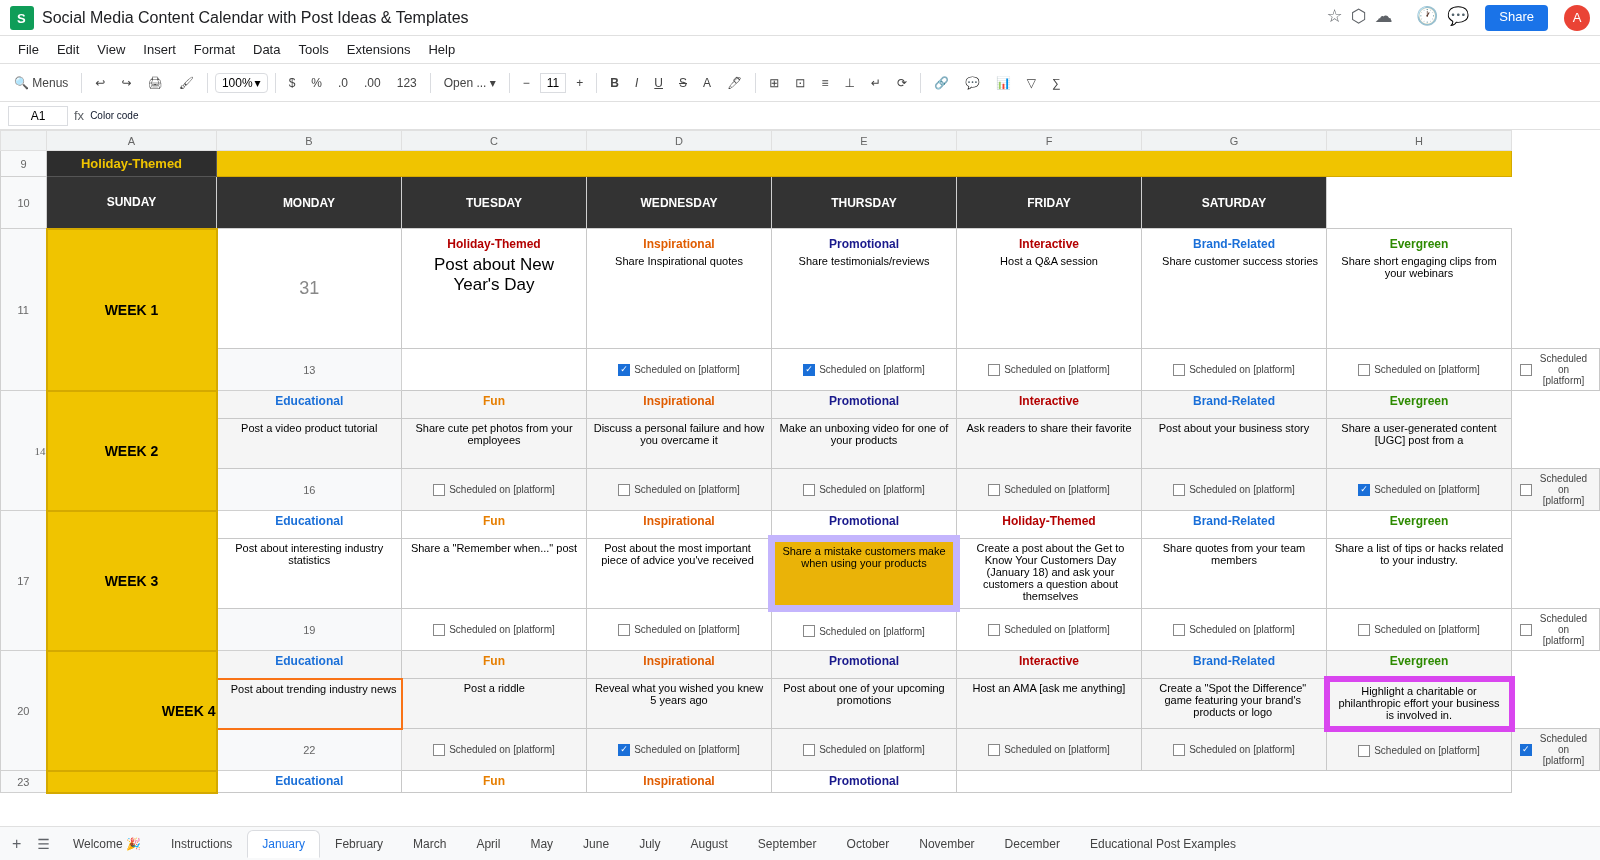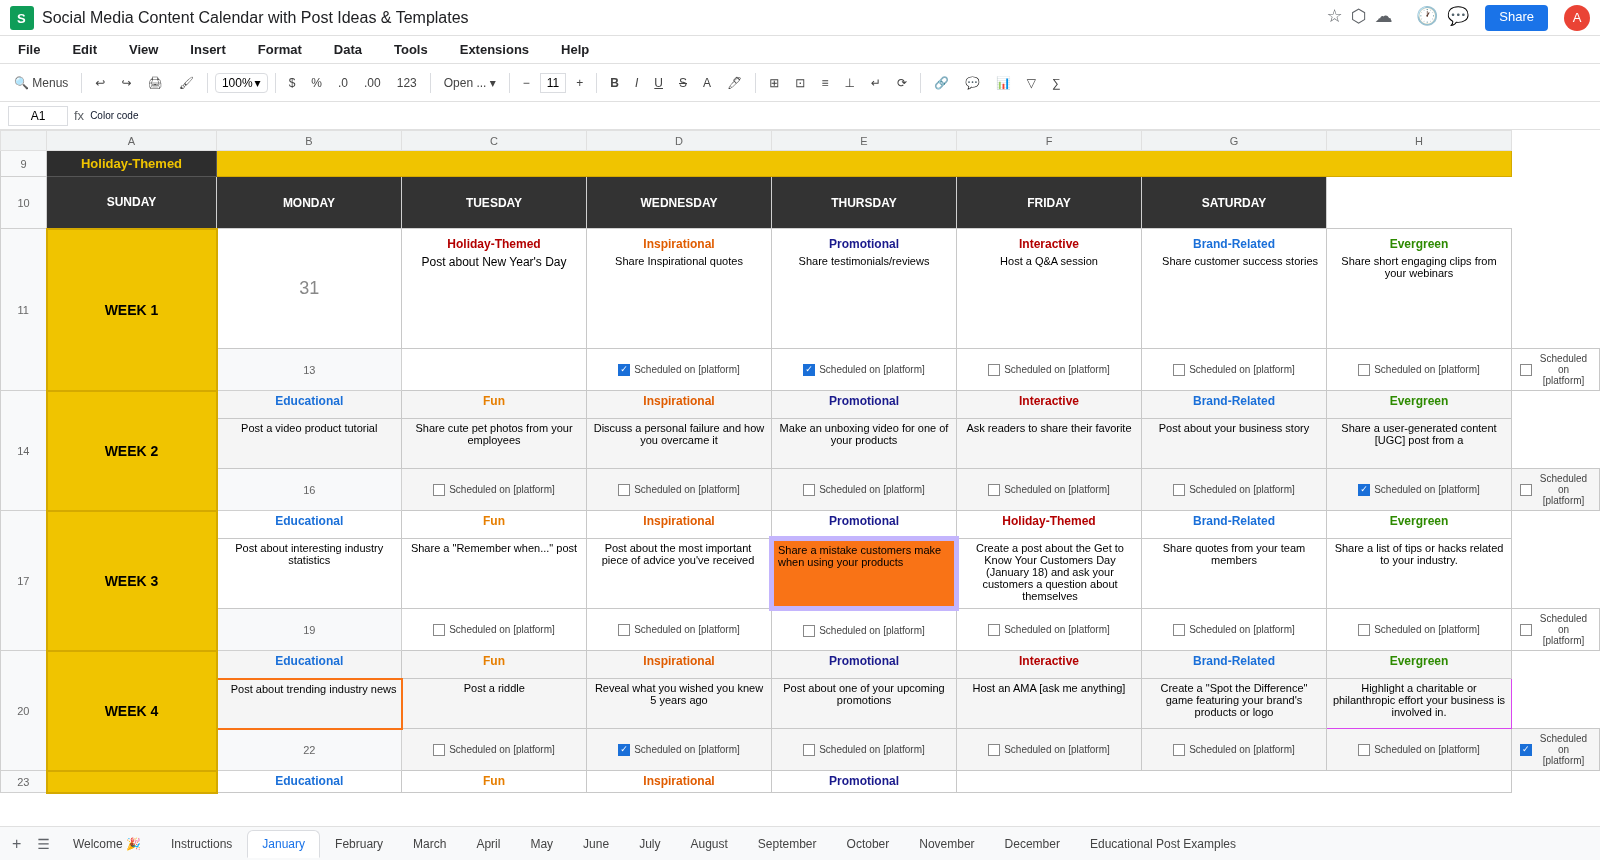--- a/index.html
+++ b/index.html
@@ -6,21 +6,21 @@
     body { font-family: Arial, sans-serif; font-size: 12px; background: #fff; overflow: hidden; width: 1600px; height: 860px; }
 
     
     .title-bar { display: flex; align-items: center; padding: 4px 10px; background: #fff; border-bottom: 1px solid #e0e0e0; height: 36px; }
     .app-icon { width: 24px; height: 24px; background: #0f9d58; border-radius: 3px; display: flex; align-items: center; justify-content: center; color: white; font-size: 14px; font-weight: bold; margin-right: 8px; }
     .doc-title { font-size: 16px; color: #202124; flex: 1; }
     .title-icons { display: flex; gap: 8px; color: #5f6368; }
     .title-icons span { cursor: pointer; font-size: 18px; }
 
     
-    .menu-bar { display: flex; align-items: center; padding: 2px 10px; background: #fff; border-bottom: 1px solid #e0e0e0; height: 28px; gap: 16px; font-weight: bold; }
+    .menu-bar { display: flex; align-items: center; padding: 2px 10px; background: #fff; border-bottom: 1px solid #e0e0e0; height: 28px; gap: 2px; }
     .menu-item { padding: 2px 8px; font-size: 13px; color: #202124; cursor: pointer; border-radius: 4px; }
 
     
     .toolbar { display: flex; align-items: center; padding: 3px 8px; background: #fff; border-bottom: 1px solid #e0e0e0; height: 38px; gap: 4px; }
     .toolbar-btn { padding: 2px 6px; font-size: 12px; color: #444; cursor: pointer; border: none; background: none; border-radius: 3px; }
     .toolbar-sep { width: 1px; height: 20px; background: #dadce0; margin: 0 3px; }
     .toolbar-bold { font-weight: bold; }
     .zoom-box { border: 1px solid #dadce0; border-radius: 4px; padding: 2px 6px; font-size: 12px; display: flex; align-items: center; gap: 2px; }
 
     
@@ -188,21 +188,21 @@
           <td class="col-head">SATURDAY</td>
         </tr>
 
         <tr style="height:70px;">
           <td class="row-num" rowspan="3" style="font-size:11px; text-align:center; background:#f8f9fa; color:#666; vertical-align:middle;">11</td>
           <td rowspan="3" style="background:#f0c400; text-align:center; font-weight:bold; font-size:14px; vertical-align:middle; border:2px solid #d4a900;">WEEK 1</td>
           <td style="background:#fff; vertical-align:middle; text-align:center; font-size:18px; color:#888; border:1px solid #c8c8c8;" rowspan="2">31</td>
 
           <td style="background:#fff; vertical-align:top; padding:4px; border:1px solid #c8c8c8;" rowspan="2">
             <div style="font-weight:bold; color:#b30000; font-size:12px; text-align:center; padding-top:4px;">Holiday-Themed</div>
-            <div style="font-size:12px; text-align:center; padding:4px;">Post about New Year's Day</div>
+            <div style="font-size:17px; text-align:center; padding:4px;">Post about New Year's Day</div>
           </td>
 
           <td style="background:#fff; vertical-align:top; padding:4px; border:1px solid #c8c8c8;" rowspan="2">
             <div style="font-weight:bold; color:#e05c00; font-size:12px; text-align:center; padding-top:4px;">Inspirational</div>
             <div style="font-size:11px; text-align:center; padding:4px;">Share Inspirational quotes</div>
           </td>
 
           <td style="background:#fff; vertical-align:top; padding:4px; border:1px solid #c8c8c8;" rowspan="2">
             <div style="font-weight:bold; color:#1a1a8c; font-size:12px; text-align:center; padding-top:4px;">Promotional</div>
             <div style="font-size:11px; text-align:center; padding:4px;">Share testimonials/reviews</div>
@@ -261,21 +261,21 @@
           </td>
           <td style="border:1px solid #c8c8c8; padding:2px 4px; text-align:center;">
             <div class="sched-row">
                 <span class="checkbox"></span>
                 <span>Scheduled on [platform]</span>
               </div>
           </td>
         </tr>
 
         <tr style="height:28px;">
-          <td class="row-num" rowspan="3" style="vertical-align:middle; font-size:11px; text-align:center; background:#f8f9fa; color:#666;">14</td>
+          <td class="row-num" rowspan="3" style="vertical-align:middle; font-size:11px; text-align:right; background:#f8f9fa; color:#666;font-family:Liberation Serif, serif;">14</td>
           <td rowspan="3" style="background:#f0c400; text-align:center; font-weight:bold; font-size:14px; vertical-align:middle; border:2px solid #d4a900;">WEEK 2</td>
           <td style="background:#f5f5f5; vertical-align:top; padding:3px 4px; border:1px solid #c8c8c8;">
             <div style="font-weight:bold; color:#1a6fd8; font-size:12px; text-align:center;">Educational</div>
           </td>
           <td style="background:#f5f5f5; vertical-align:top; padding:3px 4px; border:1px solid #c8c8c8;">
             <div style="font-weight:bold; color:#e67e00; font-size:12px; text-align:center;">Fun</div>
           </td>
           <td style="background:#f5f5f5; vertical-align:top; padding:3px 4px; border:1px solid #c8c8c8;">
             <div style="font-weight:bold; color:#e05c00; font-size:12px; text-align:center;">Inspirational</div>
           </td>
@@ -369,21 +369,21 @@
             <div style="font-weight:bold; color:#1a6fd8; font-size:12px; text-align:center;">Brand-Related</div>
           </td>
           <td style="background:#fff; vertical-align:top; padding:3px 4px; border:1px solid #c8c8c8;">
             <div style="font-weight:bold; color:#2d8a00; font-size:12px; text-align:center;">Evergreen</div>
           </td>
         </tr>
         <tr style="height:70px;">
           <td style="background:#fff; vertical-align:top; padding:3px 4px; border:1px solid #c8c8c8; font-size:11px; text-align:center;">Post about interesting industry statistics</td>
           <td style="background:#fff; vertical-align:top; padding:3px 4px; border:1px solid #c8c8c8; font-size:11px; text-align:center;">Share a "Remember when..." post</td>
           <td style="background:#fff; vertical-align:top; padding:3px 4px; border:1px solid #c8c8c8; font-size:11px; text-align:center;">Post about the most important piece of advice you've received</td>
-          <td style="background:#f97316; vertical-align:top; padding:3px 4px; border:5px solid #c4b5fd; font-size:11px; ">Share a mistake customers make when using your products</td>
+          <td style="background:#eab308; vertical-align:top; padding:3px 4px; border:7px solid #c4b5fd; font-size:11px; text-align:center;">Share a mistake customers make when using your products</td>
           <td style="background:#fff; vertical-align:top; padding:3px 4px; border:1px solid #c8c8c8; font-size:11px; text-align:center;">Create a post about the Get to Know Your Customers Day (January 18) and ask your customers a question about themselves</td>
           <td style="background:#fff; vertical-align:top; padding:3px 4px; border:1px solid #c8c8c8; font-size:11px; text-align:center;">Share quotes from your team members</td>
           <td style="background:#fff; vertical-align:top; padding:3px 4px; border:1px solid #c8c8c8; font-size:11px; text-align:center;">Share a list of tips or hacks related to your industry.</td>
         </tr>
         <tr style="height:24px;">
           <td class="row-num">19</td>
           <td style="padding:2px 4px; text-align:center; border:1px solid #c8c8c8;">
               <div class="sched-row">
                 <span class="checkbox"></span>
                 <span>Scheduled on [platform]</span>
@@ -422,21 +422,21 @@
           <td style="padding:2px 4px; text-align:center; border:1px solid #c8c8c8;">
               <div class="sched-row">
                 <span class="checkbox"></span>
                 <span>Scheduled on [platform]</span>
               </div>
             </td>
         </tr>
 
         <tr style="height:28px;">
           <td class="row-num" rowspan="3" style="vertical-align:middle; font-size:11px; text-align:center; background:#f8f9fa; color:#666;">20</td>
-          <td rowspan="3" style="background:#f0c400; text-align:center; font-weight:bold; font-size:14px; vertical-align:middle; border:2px solid #d4a900;">WEEK 4</td>
+          <td rowspan="3" style="background:#f0c400; text-align:right; font-weight:bold; font-size:14px; vertical-align:middle; border:2px solid #d4a900;">WEEK 4</td>
           <td style="background:#f5f5f5; vertical-align:top; padding:3px 4px; border:1px solid #c8c8c8;">
             <div style="font-weight:bold; color:#1a6fd8; font-size:12px; text-align:center;">Educational</div>
           </td>
           <td style="background:#f5f5f5; vertical-align:top; padding:3px 4px; border:1px solid #c8c8c8;">
             <div style="font-weight:bold; color:#e67e00; font-size:12px; text-align:center;">Fun</div>
           </td>
           <td style="background:#f5f5f5; vertical-align:top; padding:3px 4px; border:1px solid #c8c8c8;">
             <div style="font-weight:bold; color:#e05c00; font-size:12px; text-align:center;">Inspirational</div>
           </td>
           <td style="background:#f5f5f5; vertical-align:top; padding:3px 4px; border:1px solid #c8c8c8;">
@@ -452,21 +452,21 @@
             <div style="font-weight:bold; color:#2d8a00; font-size:12px; text-align:center;">Evergreen</div>
           </td>
         </tr>
         <tr style="height:50px;">
           <td style="background:#f5f5f5; vertical-align:top; padding:3px 4px; border:2px solid #f97316; font-size:11px; text-align:right;">Post about trending industry news</td>
           <td style="background:#f5f5f5; vertical-align:top; padding:3px 4px; border:1px solid #c8c8c8; font-size:11px; text-align:center;">Post a riddle</td>
           <td style="background:#f5f5f5; vertical-align:top; padding:3px 4px; border:1px solid #c8c8c8; font-size:11px; text-align:center;">Reveal what you wished you knew 5 years ago</td>
           <td style="background:#f5f5f5; vertical-align:top; padding:3px 4px; border:1px solid #c8c8c8; font-size:11px; text-align:center;">Post about one of your upcoming promotions</td>
           <td style="background:#f5f5f5; vertical-align:top; padding:3px 4px; border:1px solid #c8c8c8; font-size:11px; text-align:center;">Host an AMA [ask me anything]</td>
           <td style="background:#f5f5f5; vertical-align:top; padding:3px 4px; border:1px solid #c8c8c8; font-size:11px; text-align:center;">Create a "Spot the Difference" game featuring your brand's products or logo</td>
-          <td style="background:#f5f5f5; vertical-align:top; padding:3px 4px; border:1px solid #d946ef; font-size:11px; text-align:center;">Highlight a charitable or philanthropic effort your business is involved in.</td>
+          <td style="background:#f5f5f5; vertical-align:top; padding:3px 4px; border:6px solid #d946ef; font-size:11px; text-align:center;">Highlight a charitable or philanthropic effort your business is involved in.</td>
         </tr>
         <tr style="height:24px;">
           <td class="row-num">22</td>
           <td style="background:#f5f5f5; padding:2px 4px; text-align:center; border:1px solid #c8c8c8;">
               <div class="sched-row">
                 <span class="checkbox"></span>
                 <span>Scheduled on [platform]</span>
               </div>
             </td>
           <td style="background:#f5f5f5; padding:2px 4px; text-align:center; border:1px solid #c8c8c8;">

